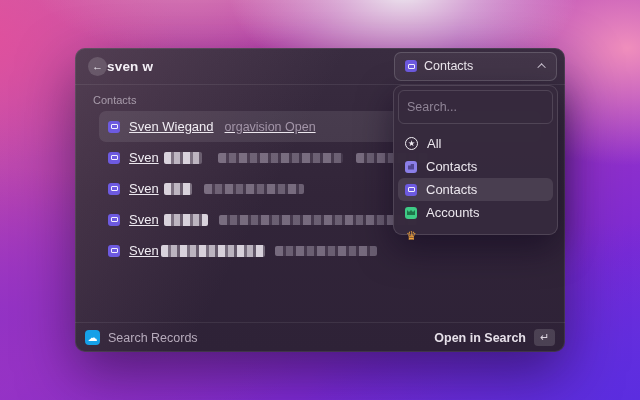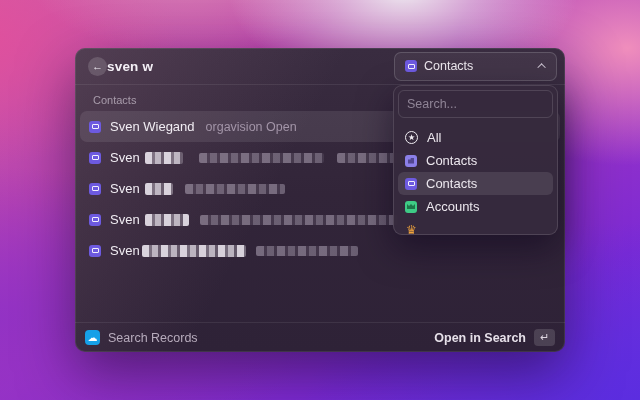--- a/index.html
+++ b/index.html
@@ -52,36 +52,36 @@
   .obj-instance { background:#3ecb86; }
   .obj-instance i { display:block; width:8px; height:5px; background:rgba(10,60,35,0.6);
     clip-path:polygon(0 100%,0 0,25% 40%,50% 0,75% 40%,100% 0,100% 100%); }
   .icon-all { width:13px; height:13px; border-radius:50%; border:1.4px solid #f2eef4;
     display:inline-flex; align-items:center; justify-content:center; flex:0 0 auto; }
   .icon-all b { color:#f2eef4; font-size:8px; line-height:8px; font-weight:400; }
   .icon-opp { color:#f0a33c; font-size:12px; line-height:12px; width:13px; text-align:center; flex:0 0 auto; }
 
   
   .sect { margin:9px 18px 5px; font-size:11px; color:#a89cab; }
-  .rows { padding:0 5px; }
+  .rows { padding:0 24px;text-decoration:underline; }
   .row { height:31px; display:flex; align-items:center; padding:0 9px; border-radius:7px; cursor:pointer; }
   .row.sel { background:rgba(255,255,255,0.09); }
   .row .title { margin-left:9px; font-size:13px; font-weight:500; color:#f1edf3; white-space:nowrap; }
   .row .subtitle { margin-left:11px; font-size:12.5px; color:#a androgen395a8; color:#a395a8; white-space:nowrap; }
   .seg { display:inline-block; border-radius:2px; filter:blur(0.5px); }
   .seg-bright { height:12px;
     background:repeating-linear-gradient(90deg, rgba(245,240,248,0.85) 0 7px, rgba(245,240,248,0.35) 7px 10px, rgba(245,240,248,0.7) 10px 16px, rgba(245,240,248,0.25) 16px 19px); }
   .seg-dim { height:10px;
     background:repeating-linear-gradient(90deg, rgba(215,205,222,0.42) 0 8px, rgba(215,205,222,0.12) 8px 11px, rgba(215,205,222,0.35) 11px 18px, rgba(215,205,222,0.10) 18px 21px); }
 
   
   .panel { position:absolute; top:37px; right:7px; width:165px; height:150px; z-index:6;
     background:rgba(54,42,61,0.985); border:1px solid rgba(255,255,255,0.13); border-radius:9px;
     box-shadow:0 14px 34px rgba(15,5,30,0.55); }
-  .psearch { margin:4px; height:28px; border:1px solid rgba(255,255,255,0.13); border-radius:6px;
+  .psearch { margin:4px; height:34px; border:1px solid rgba(255,255,255,0.13); border-radius:6px;
     display:flex; align-items:center; padding:0 8px; }
   .psearch input { width:100%; background:transparent; border:none; outline:none;
     font-family:inherit; font-size:12.5px; color:#e9e4ec; }
   .psearch input::placeholder { color:#8f8496; }
   .menu { padding:4px 4px; }
   .mitem { height:23px; display:flex; align-items:center; gap:9px; padding:0 7px;
     border-radius:6px; font-size:13px; color:#ece7ee; cursor:pointer; }
   .mitem.sel { background:rgba(255,255,255,0.10); }
 
   

